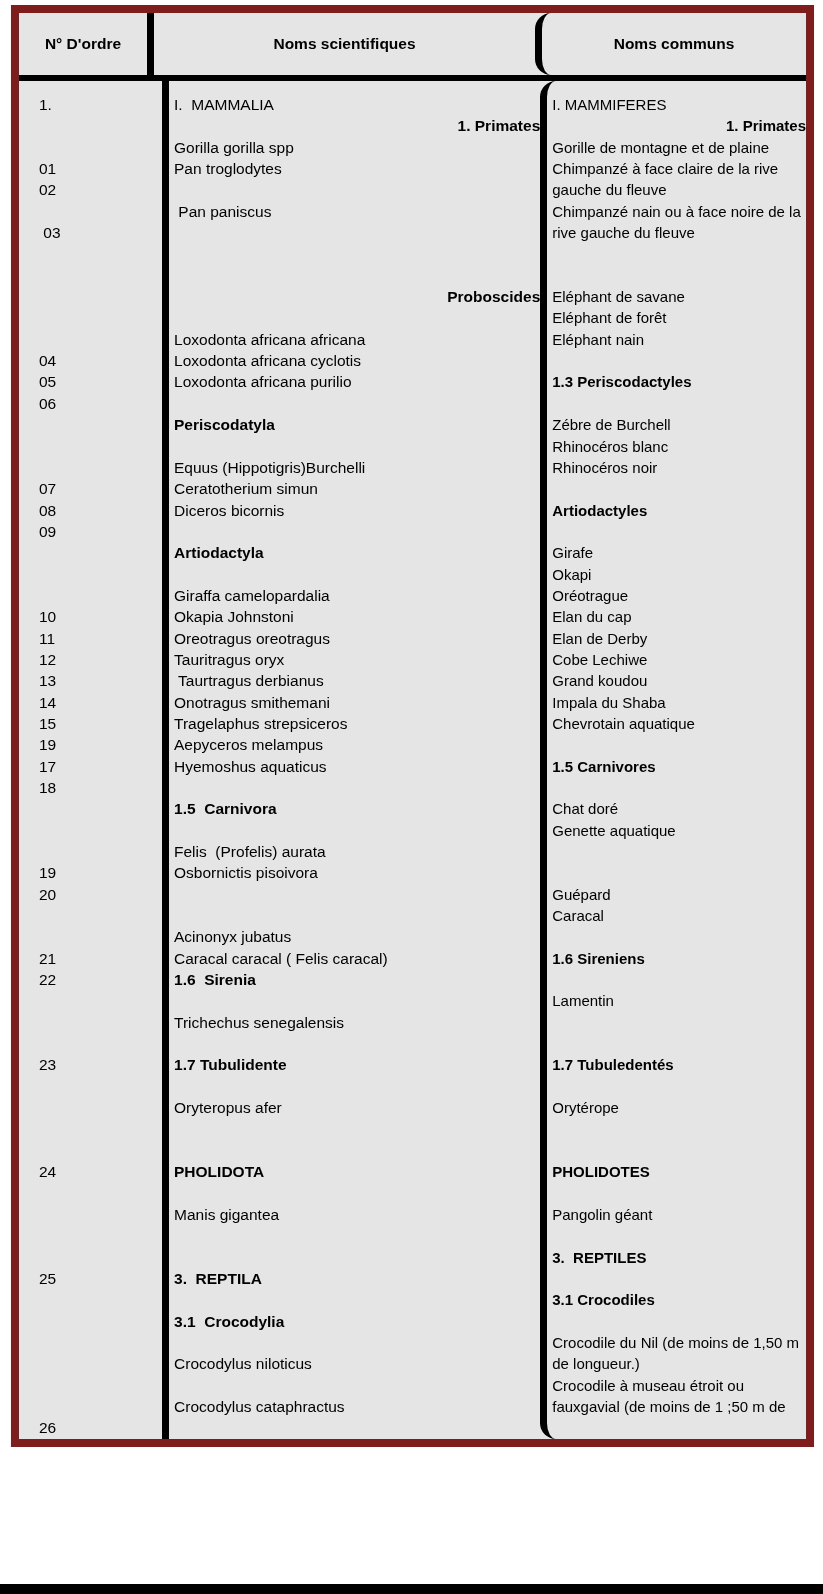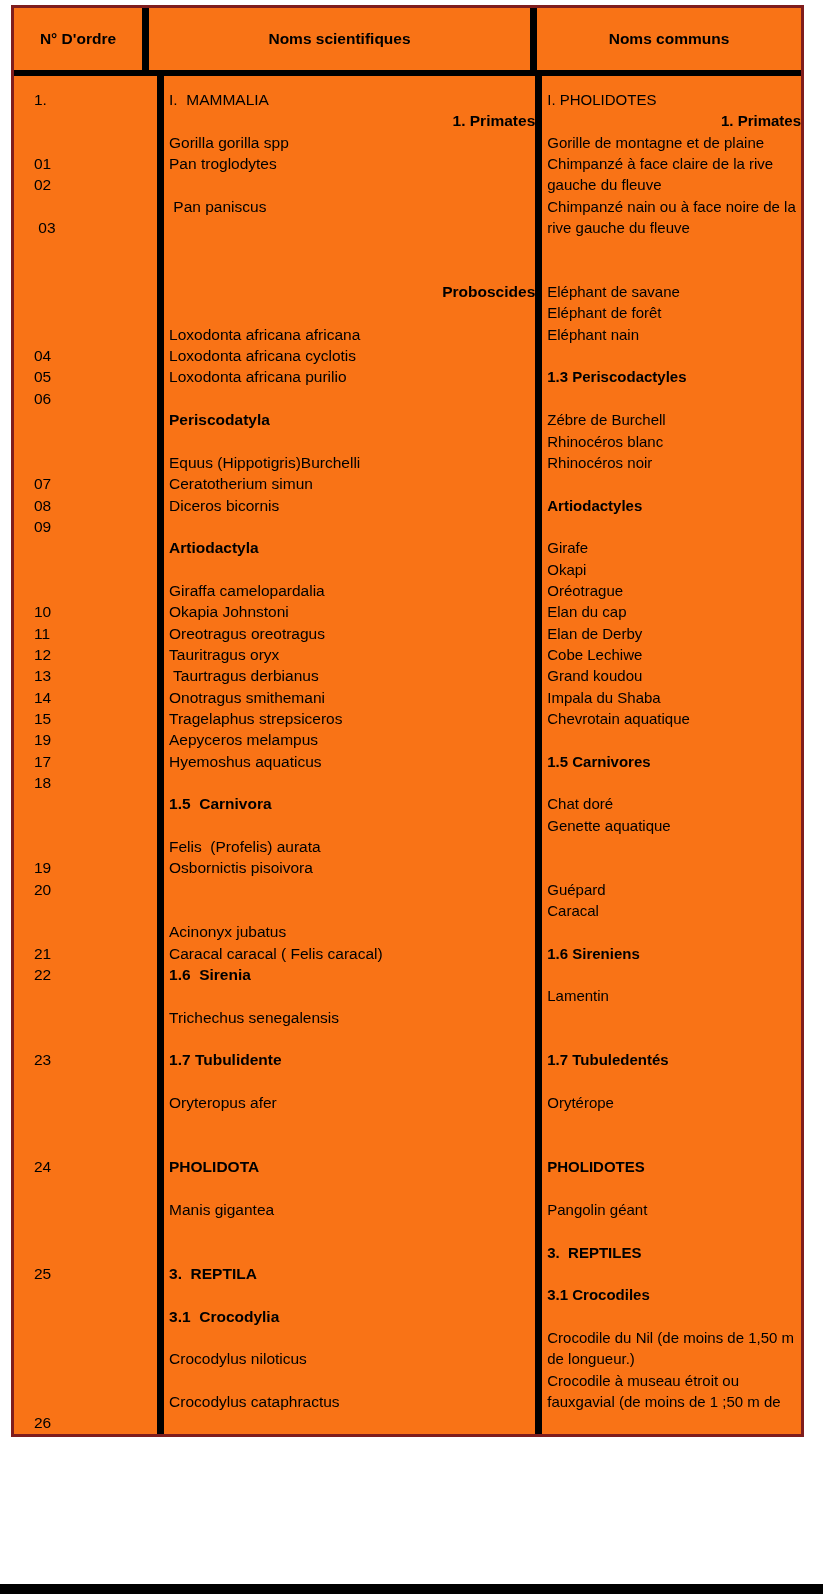--- a/index.html
+++ b/index.html
@@ -14,35 +14,35 @@
     width: 823px;
     height: 1594px;
     background: #ffffff;
     overflow: hidden;
   }
   .species-table {
     position: absolute;
     left: 11px;
     top: 5px;
     width: 787px;           
-    border: 3px solid #7f1d1d;
-    background: #f97316;
+    border: 8px solid #7f1d1d;
+    background: #e5e5e5;
   }
   .header-row {
     display: flex;
     height: 62px;
     border-bottom: 6px solid #000;
   }
   .body-row {
     display: flex;
     align-items: stretch;
   }
   .col-order   { width: 128px; }
   .col-sci     { width: 381px; border-left: 7px solid #000; }
-  .col-common  { width: 264px; border-left: 7px solid #000; overflow: hidden; }
+  .col-common  { width: 264px; border-left: 7px solid #000; overflow: hidden; border-radius: 16px; }
   .hcell {
     display: flex;
     align-items: center;
     justify-content: center;
     font-weight: bold;
     font-size: 15.5px;
     text-align: center;
   }
   .bcell {
     padding-top: 13px;
@@ -205,21 +205,21 @@
           <div class="line b">3.  REPTILA</div>
           <div class="line">&nbsp;</div>
           <div class="line b">3.1  Crocodylia</div>
           <div class="line">&nbsp;</div>
           <div class="line">Crocodylus niloticus</div>
           <div class="line">&nbsp;</div>
           <div class="line">Crocodylus cataphractus</div>
           <div class="line">&nbsp;</div>
         </div>
       <div class="bcell col-common">
-          <div class="line">I. PHOLIDOTES</div>
+          <div class="line">I. MAMMIFERES</div>
           <div class="line bc">1. Primates</div>
           <div class="line">Gorille de montagne et de plaine</div>
           <div class="line">Chimpanzé à face claire de la rive</div>
           <div class="line">gauche du fleuve</div>
           <div class="line">Chimpanzé nain ou à face noire de la</div>
           <div class="line">rive gauche du fleuve</div>
           <div class="line">&nbsp;</div>
           <div class="line">&nbsp;</div>
           <div class="line">Eléphant de savane</div>
           <div class="line">Eléphant de forêt</div>

